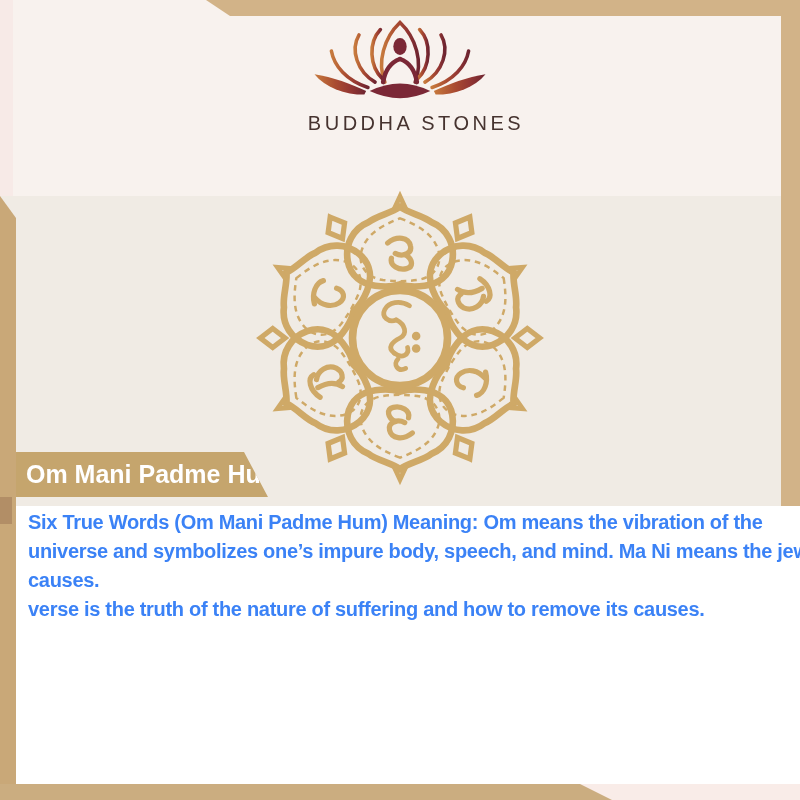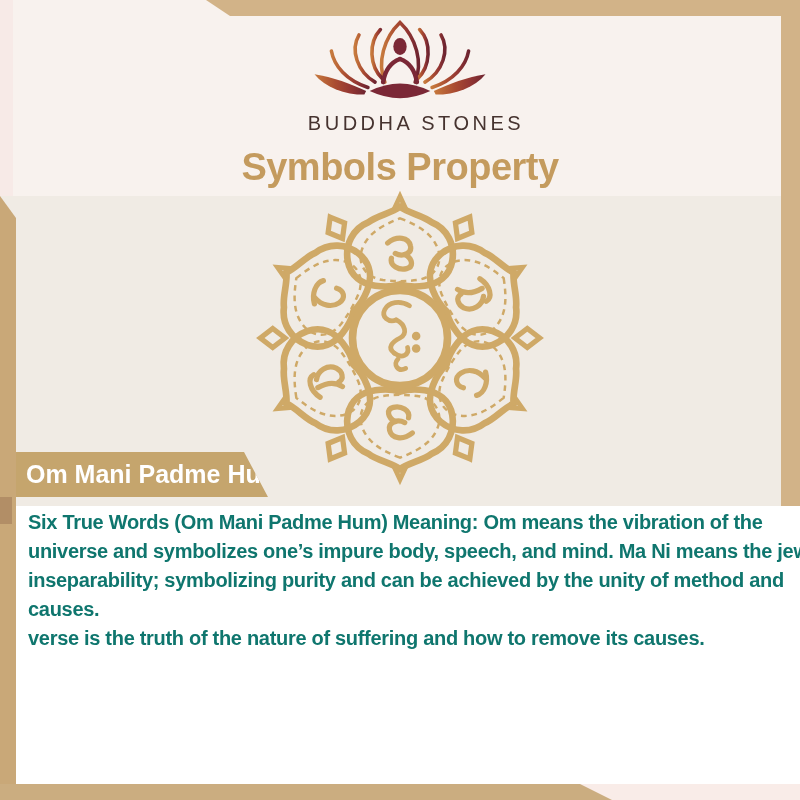--- a/index.html
+++ b/index.html
@@ -36,21 +36,21 @@
     clip-path:polygon(0 0,228px 0,252px 100%,0 100%);z-index:2;}
   .banner-label{display:block;padding-left:10px;line-height:45px;font-size:25px;
     font-weight:700;color:#ffffff;white-space:nowrap;}
   
   .content-box{position:absolute;left:16px;top:506px;width:784px;height:278px;
     background:#ffffff;overflow:hidden;z-index:2;}
   .traits-line{margin-top:5px;height:36px;line-height:36px;text-align:center;
     font-size:27px;font-weight:700;color:#c49c5e;white-space:nowrap;}
   .description{margin-top:2px;padding-left:12px;}
   .description .line{height:29px;line-height:29px;font-size:20px;font-weight:700;
-    color:#0f766e;letter-spacing:-0.3px;white-space:nowrap;}
+    color:#3b82f6;letter-spacing:-0.3px;white-space:nowrap;}
 </style>
 </head>
 <body>
 
 <div class="canvas">
 
   <div class="bg-top"></div>
   <div class="strip-left-pink"></div>
   <div class="ribbon-top"></div>
   <div class="ribbon-right"></div>
@@ -86,21 +86,20 @@
         <ellipse cx="110" cy="32" rx="7.5" ry="9.5"></ellipse>
         <path d="M76,82 Q110,65 144,82 Q110,98 76,82 Z"></path>
       </g>
       <g stroke="#7b2836" stroke-width="5" fill="none" stroke-linecap="round">
         <path d="M110,46 C99,50 93,60 91,72"></path>
         <path d="M110,46 C121,50 127,60 129,72"></path>
       </g>
     </svg>
   </div>
   <div class="brand-name">BUDDHA STONES</div>
-  <div class="page-title">Symbols Property</div>
 
   <div class="mandala-wrap">
     <svg viewBox="-160 -160 320 320" width="304" height="304" aria-hidden="true">
       <defs>
         <g id="petal">
           <path d="M0,-138 C10,-131 24,-129 33,-122 C50,-115 58,-98 55,-81 C52,-65 40,-57 26,-55 C16,-53.5 6,-54.5 0,-56.5 C-6,-54.5 -16,-53.5 -26,-55 C-40,-57 -52,-65 -55,-81 C-58,-98 -50,-115 -33,-122 C-24,-129 -10,-131 0,-138 Z" fill="none" stroke="#cfa967" stroke-width="7"></path>
           <path d="M-7,-134 L0,-149 L7,-134" fill="none" stroke="#cfa967" stroke-width="5"></path>
           <path d="M0,-126 C18,-119 36,-110 41,-90 C44,-73 32,-63 18,-61 C6,-59.5 -6,-59.5 -18,-61 C-32,-63 -44,-73 -41,-90 C-36,-110 -18,-119 0,-126 Z" fill="none" stroke="#cfa967" stroke-width="2.6" stroke-dasharray="6 5"></path>
         </g>
         <g id="syl-a" fill="none" stroke="#cfa967" stroke-width="5.5" stroke-linecap="round">
@@ -170,19 +169,18 @@
   </div>
 
   <div class="banner">
     <span class="banner-label">Om Mani Padme Hum</span>
   </div>
 
   <div class="content-box">
     <div class="description">
       <div class="line">Six True Words (Om Mani Padme Hum) Meaning: Om means the vibration of the</div>
       <div class="line">universe and symbolizes one’s impure body, speech, and mind. Ma Ni means the jewel,</div>
-      <div class="line">inseparability; symbolizing purity and can be achieved by the unity of method and</div>
       <div class="line">causes.</div>
       <div class="line">verse is the truth of the nature of suffering and how to remove its causes.</div>
     </div>
   </div>
 
 </div>
 
 </body></html>

